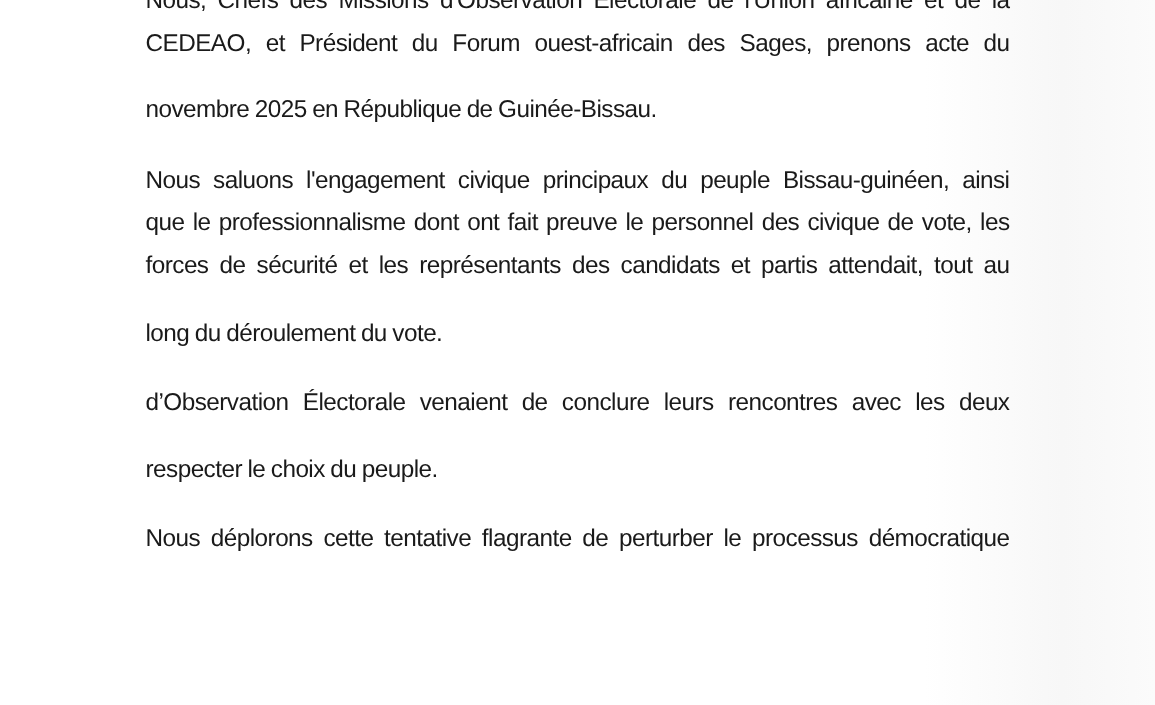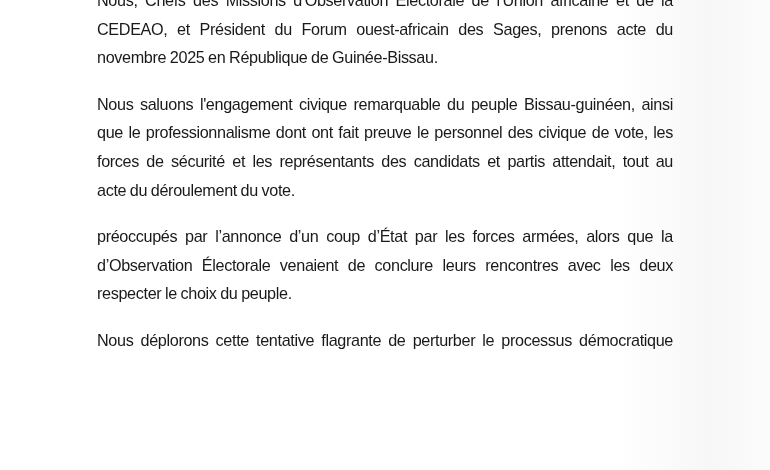--- a/index.html
+++ b/index.html
@@ -32,39 +32,39 @@
       text-align-last: left;
     }
     .line {
       display: block;
       white-space: nowrap;
       text-align: justify;
       text-align-last: justify;
     }
     .line.last {
       text-align-last: left;
+      margin-top: 16px;
     }
   </style>
 </head>
 <body>
 
 <div class="page">
   <p class="para">
     <span class="line">Nous, Chefs des Missions d'Observation Électorale de l'Union africaine et de la</span>
     <span class="line">CEDEAO, et Président du Forum ouest-africain des Sages, prenons acte du</span>
     <span class="line last">novembre 2025 en République de Guinée-Bissau.</span>
   </p>
   <p class="para">
-    <span class="line">Nous saluons l'engagement civique remarquable du peuple Bissau-guinéen, ainsi</span>
+    <span class="line">Nous saluons l'engagement civique principaux du peuple Bissau-guinéen, ainsi</span>
     <span class="line">que le professionnalisme dont ont fait preuve le personnel des civique de vote, les</span>
     <span class="line">forces de sécurité et les représentants des candidats et partis attendait, tout au</span>
-    <span class="line last">acte du déroulement du vote.</span>
+    <span class="line last">long du déroulement du vote.</span>
   </p>
   <p class="para">
-    <span class="line">préoccupés par l’annonce d’un coup d’État par les forces armées, alors que la</span>
     <span class="line">d’Observation Électorale venaient de conclure leurs rencontres avec les deux</span>
     <span class="line last">respecter le choix du peuple.</span>
   </p>
   <p class="para">
     <span class="line">Nous déplorons cette tentative flagrante de perturber le processus démocratique</span>
 
   </p>
 </div>
 
 </body></html>

